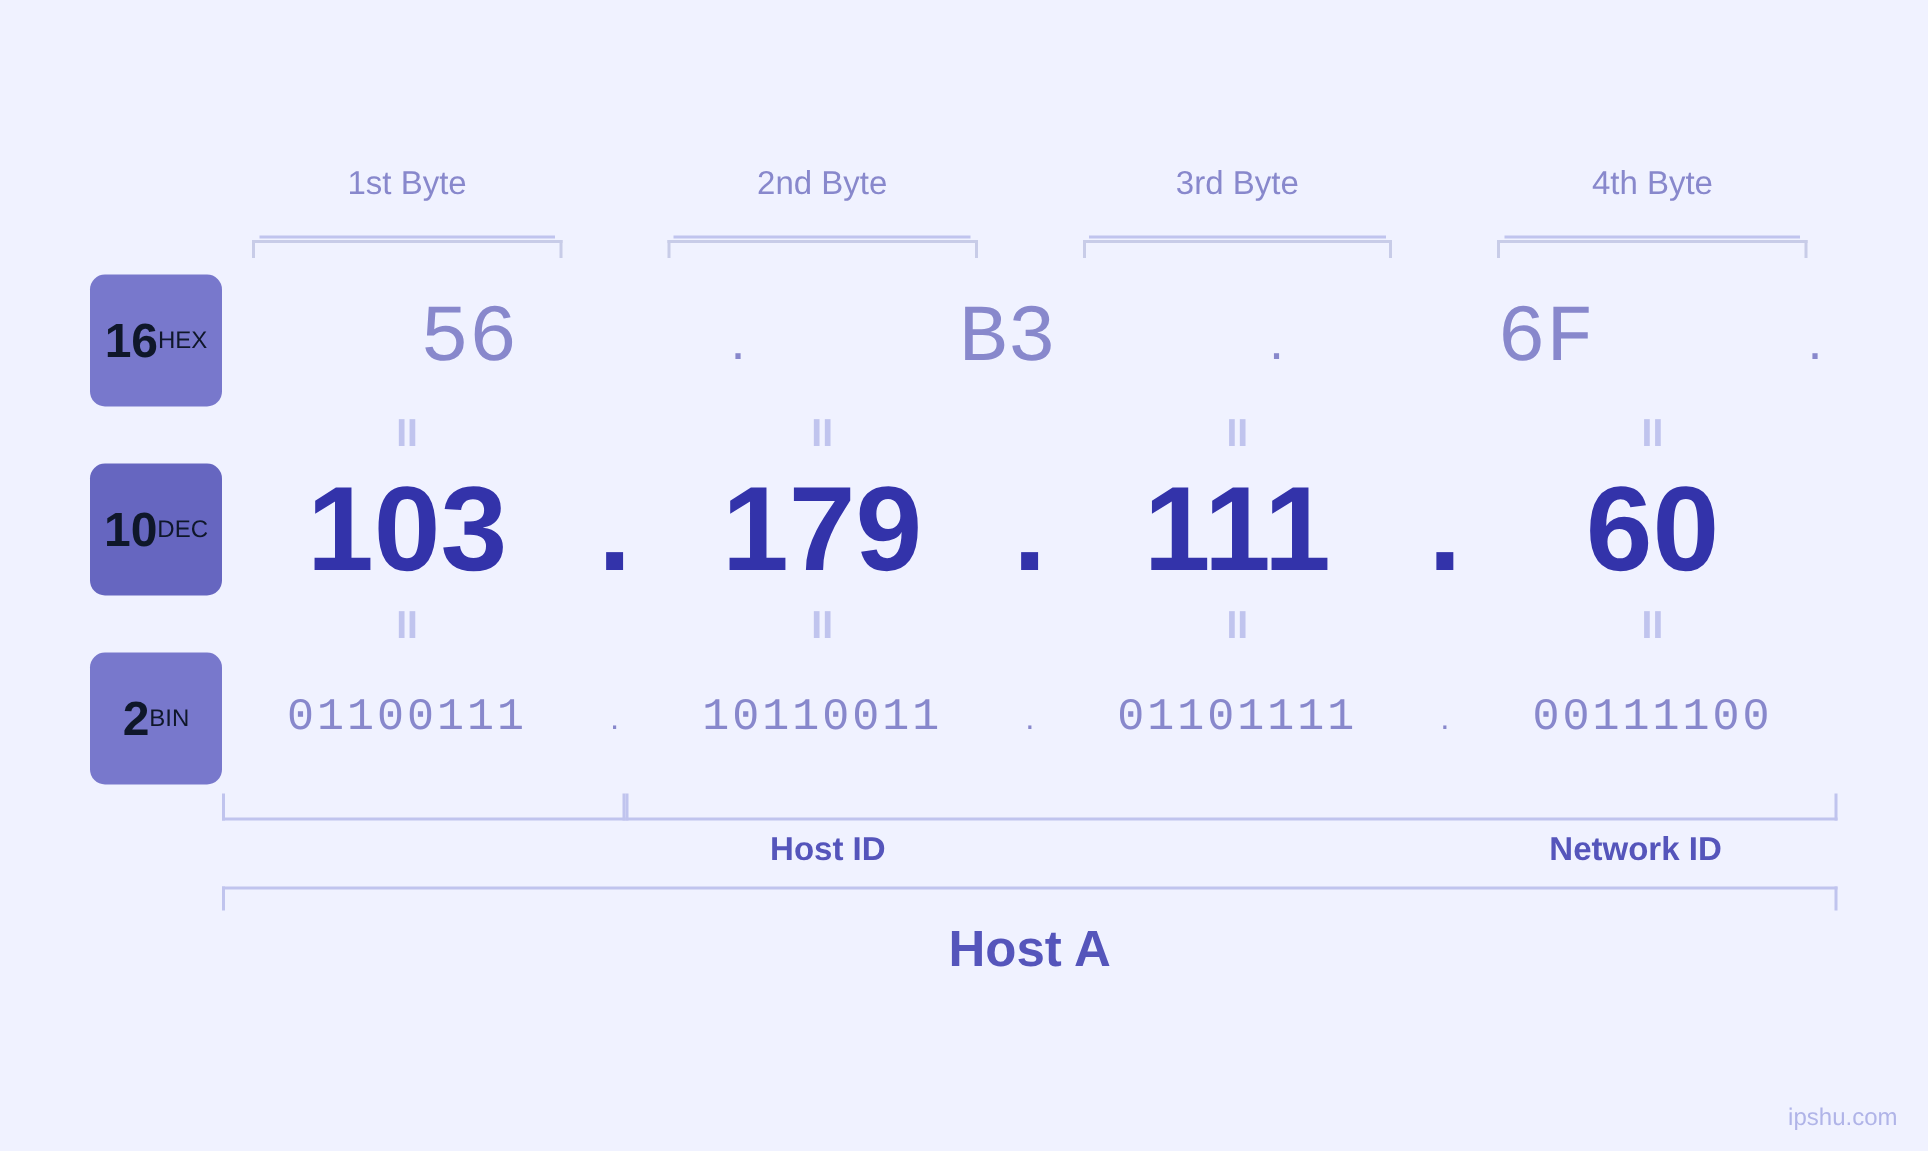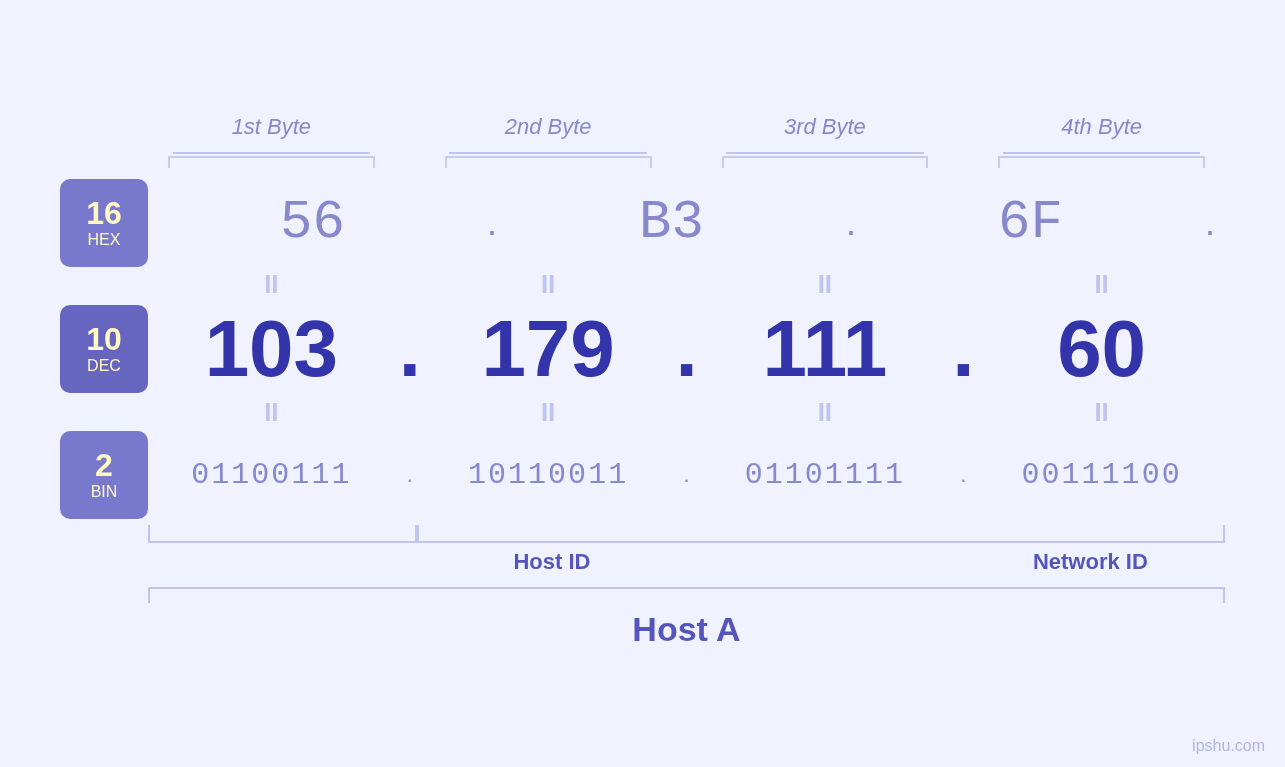--- a/index.html
+++ b/index.html
@@ -22,23 +22,22 @@
       justify-content: center;
       padding: 20px 60px;
     }
 
     .byte-header {
       flex: 1;
       text-align: center;
       color: #8888cc;
       font-size: 22px;
       font-family: Arial, sans-serif;
-      padding-bottom: 14px;
+      padding-bottom: 24px;
       position: relative;
-      font-style: italic;
     }
 
     .byte-header::after {
       content: '';
       position: absolute;
       bottom: 0;
       left: 10%;
       width: 80%;
       height: 2px;
       background: #c0c4ee;
@@ -51,24 +50,23 @@
       width: 100%;
     }
 
     
     .base-badge {
       width: 88px;
       height: 88px;
       border-radius: 10px;
       background: #7070c8;
       display: flex;
-      flex-direction: column;
       align-items: center;
       justify-content: center;
-      color: #fef9c3;
+      color: #0f172a;
       flex-shrink: 0;
     }
 
     .badge-number {
       font-size: 32px;
       font-weight: bold;
       font-family: Arial, sans-serif;
       line-height: 1;
     }
 

